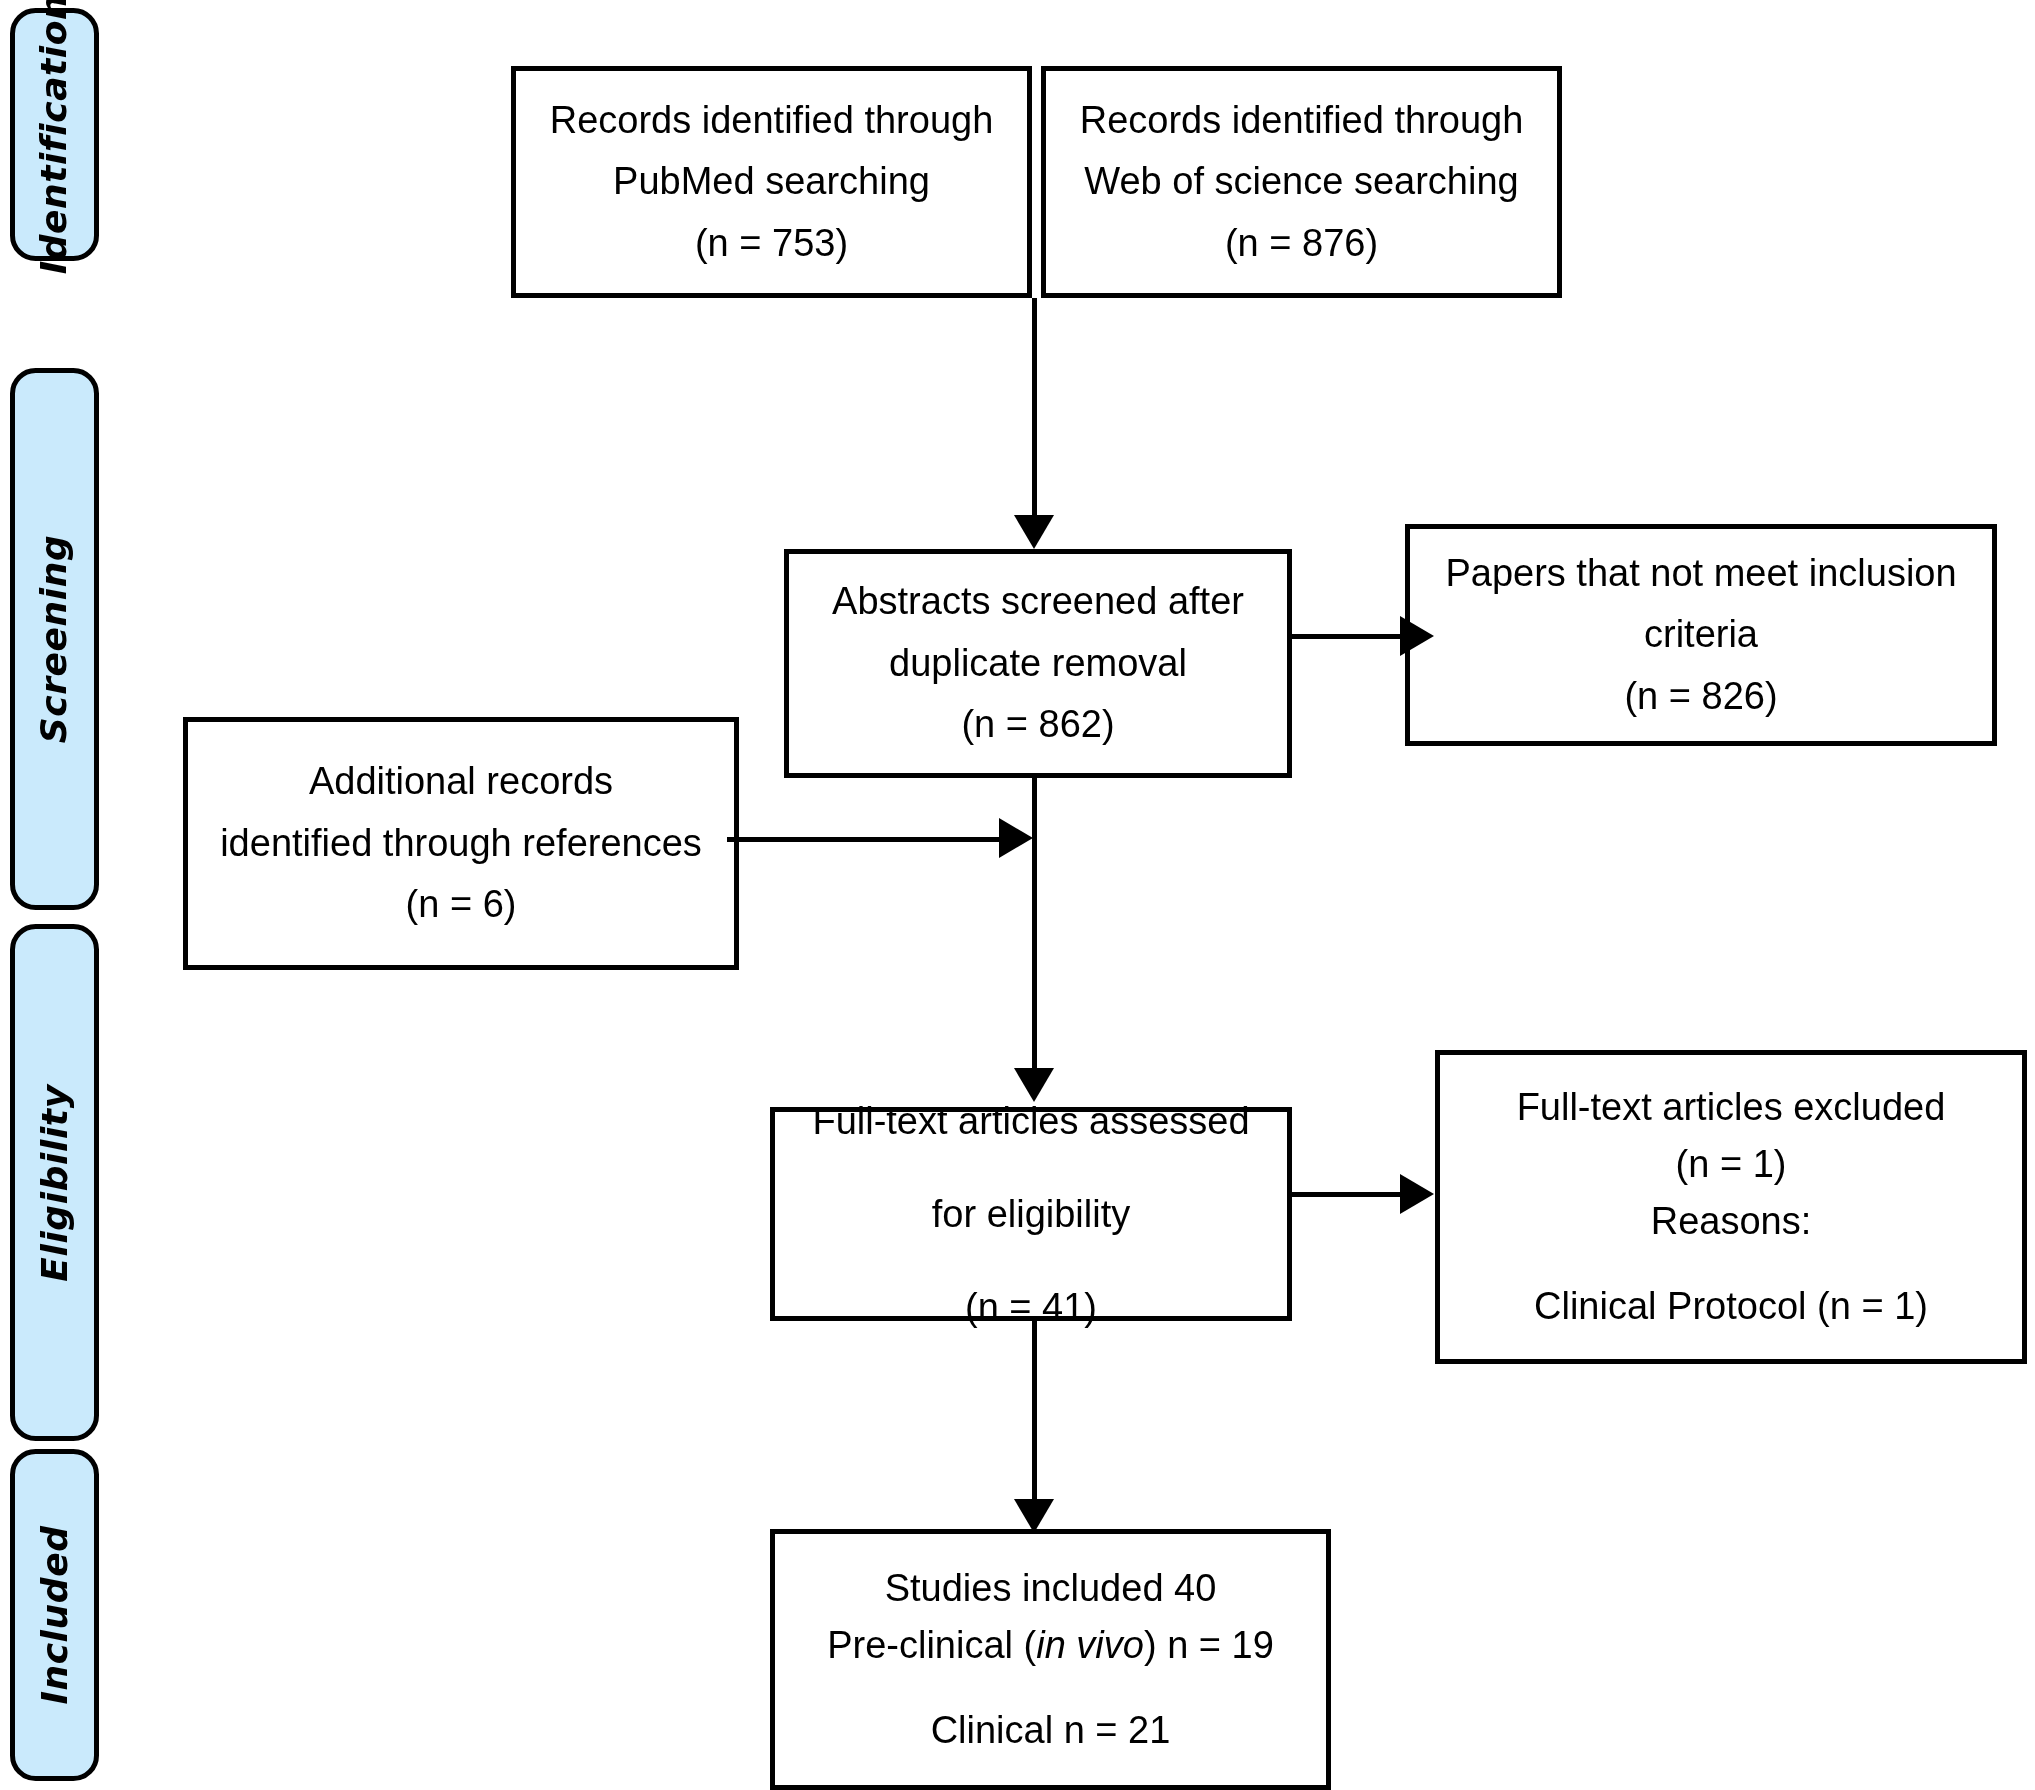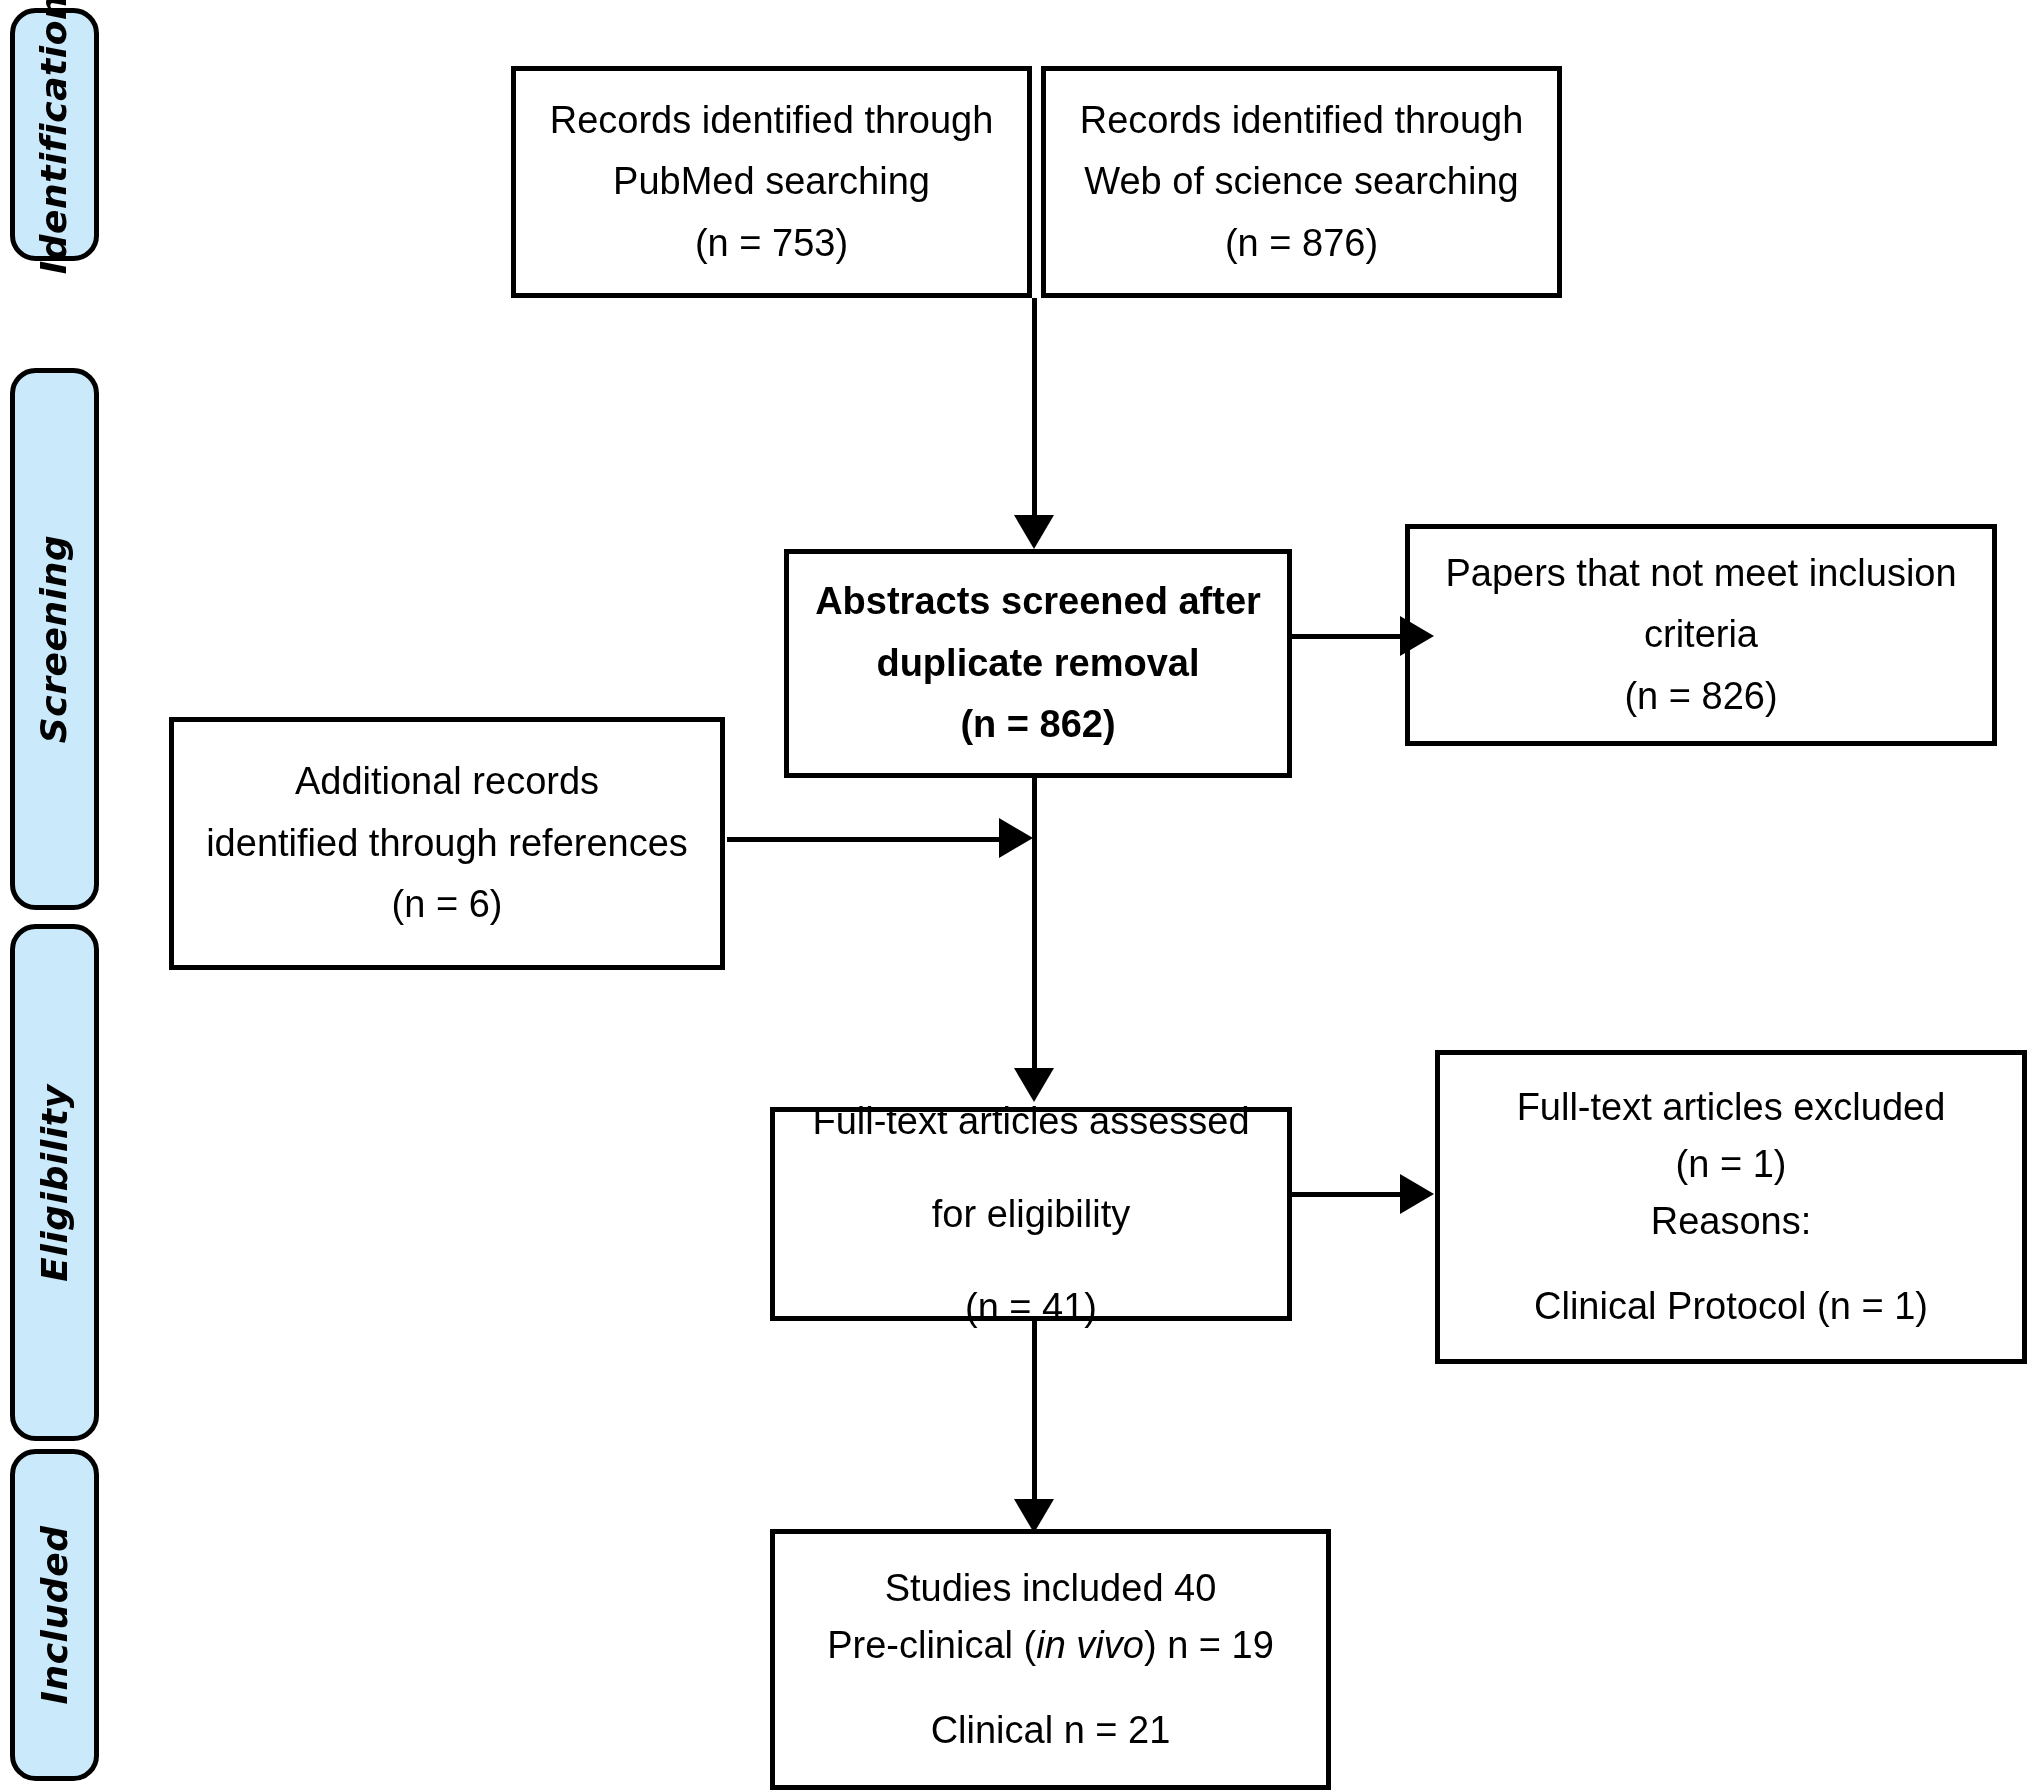--- a/index.html
+++ b/index.html
@@ -127,36 +127,36 @@
 
   <div class="flow-box" style="left:1041px; top:66px; width:521px; height:232px;">
     <div class="line">Records identified through</div>
     <div class="line">Web of science searching</div>
     <div class="line">(n = 876)</div>
   </div>
 
   <div class="vline" style="left:1032px; top:298px; height:217px;"></div>
   <div class="arrow-down" style="left:1014px; top:515px;"></div>
 
-  <div class="flow-box" style="left:784px; top:549px; width:508px; height:229px;font-weight:bold;">
+  <div class="flow-box" style="left:784px; top:549px; width:508px; height:229px;">
     <div class="line">Abstracts screened after</div>
     <div class="line">duplicate removal</div>
     <div class="line">(n = 862)</div>
   </div>
 
   <div class="flow-box" style="left:1405px; top:524px; width:592px; height:222px;">
     <div class="line">Papers that not meet inclusion</div>
     <div class="line">criteria</div>
     <div class="line">(n = 826)</div>
   </div>
 
   <div class="hline" style="left:1292px; top:634px; width:111px;"></div>
   <div class="arrow-right" style="left:1400px; top:616px;"></div>
 
-  <div class="flow-box" style="left:169px; top:717px; width:556px; height:253px;">
+  <div class="flow-box" style="left:183px; top:717px; width:556px; height:253px;">
     <div class="line">Additional records</div>
     <div class="line">identified through references</div>
     <div class="line">(n = 6)</div>
   </div>
 
   <div class="vline" style="left:1032px; top:778px; height:290px;"></div>
   <div class="arrow-down" style="left:1014px; top:1068px;"></div>
 
   <div class="hline" style="left:727px; top:837px; width:276px;"></div>
   <div class="arrow-right" style="left:999px; top:818px;"></div>

